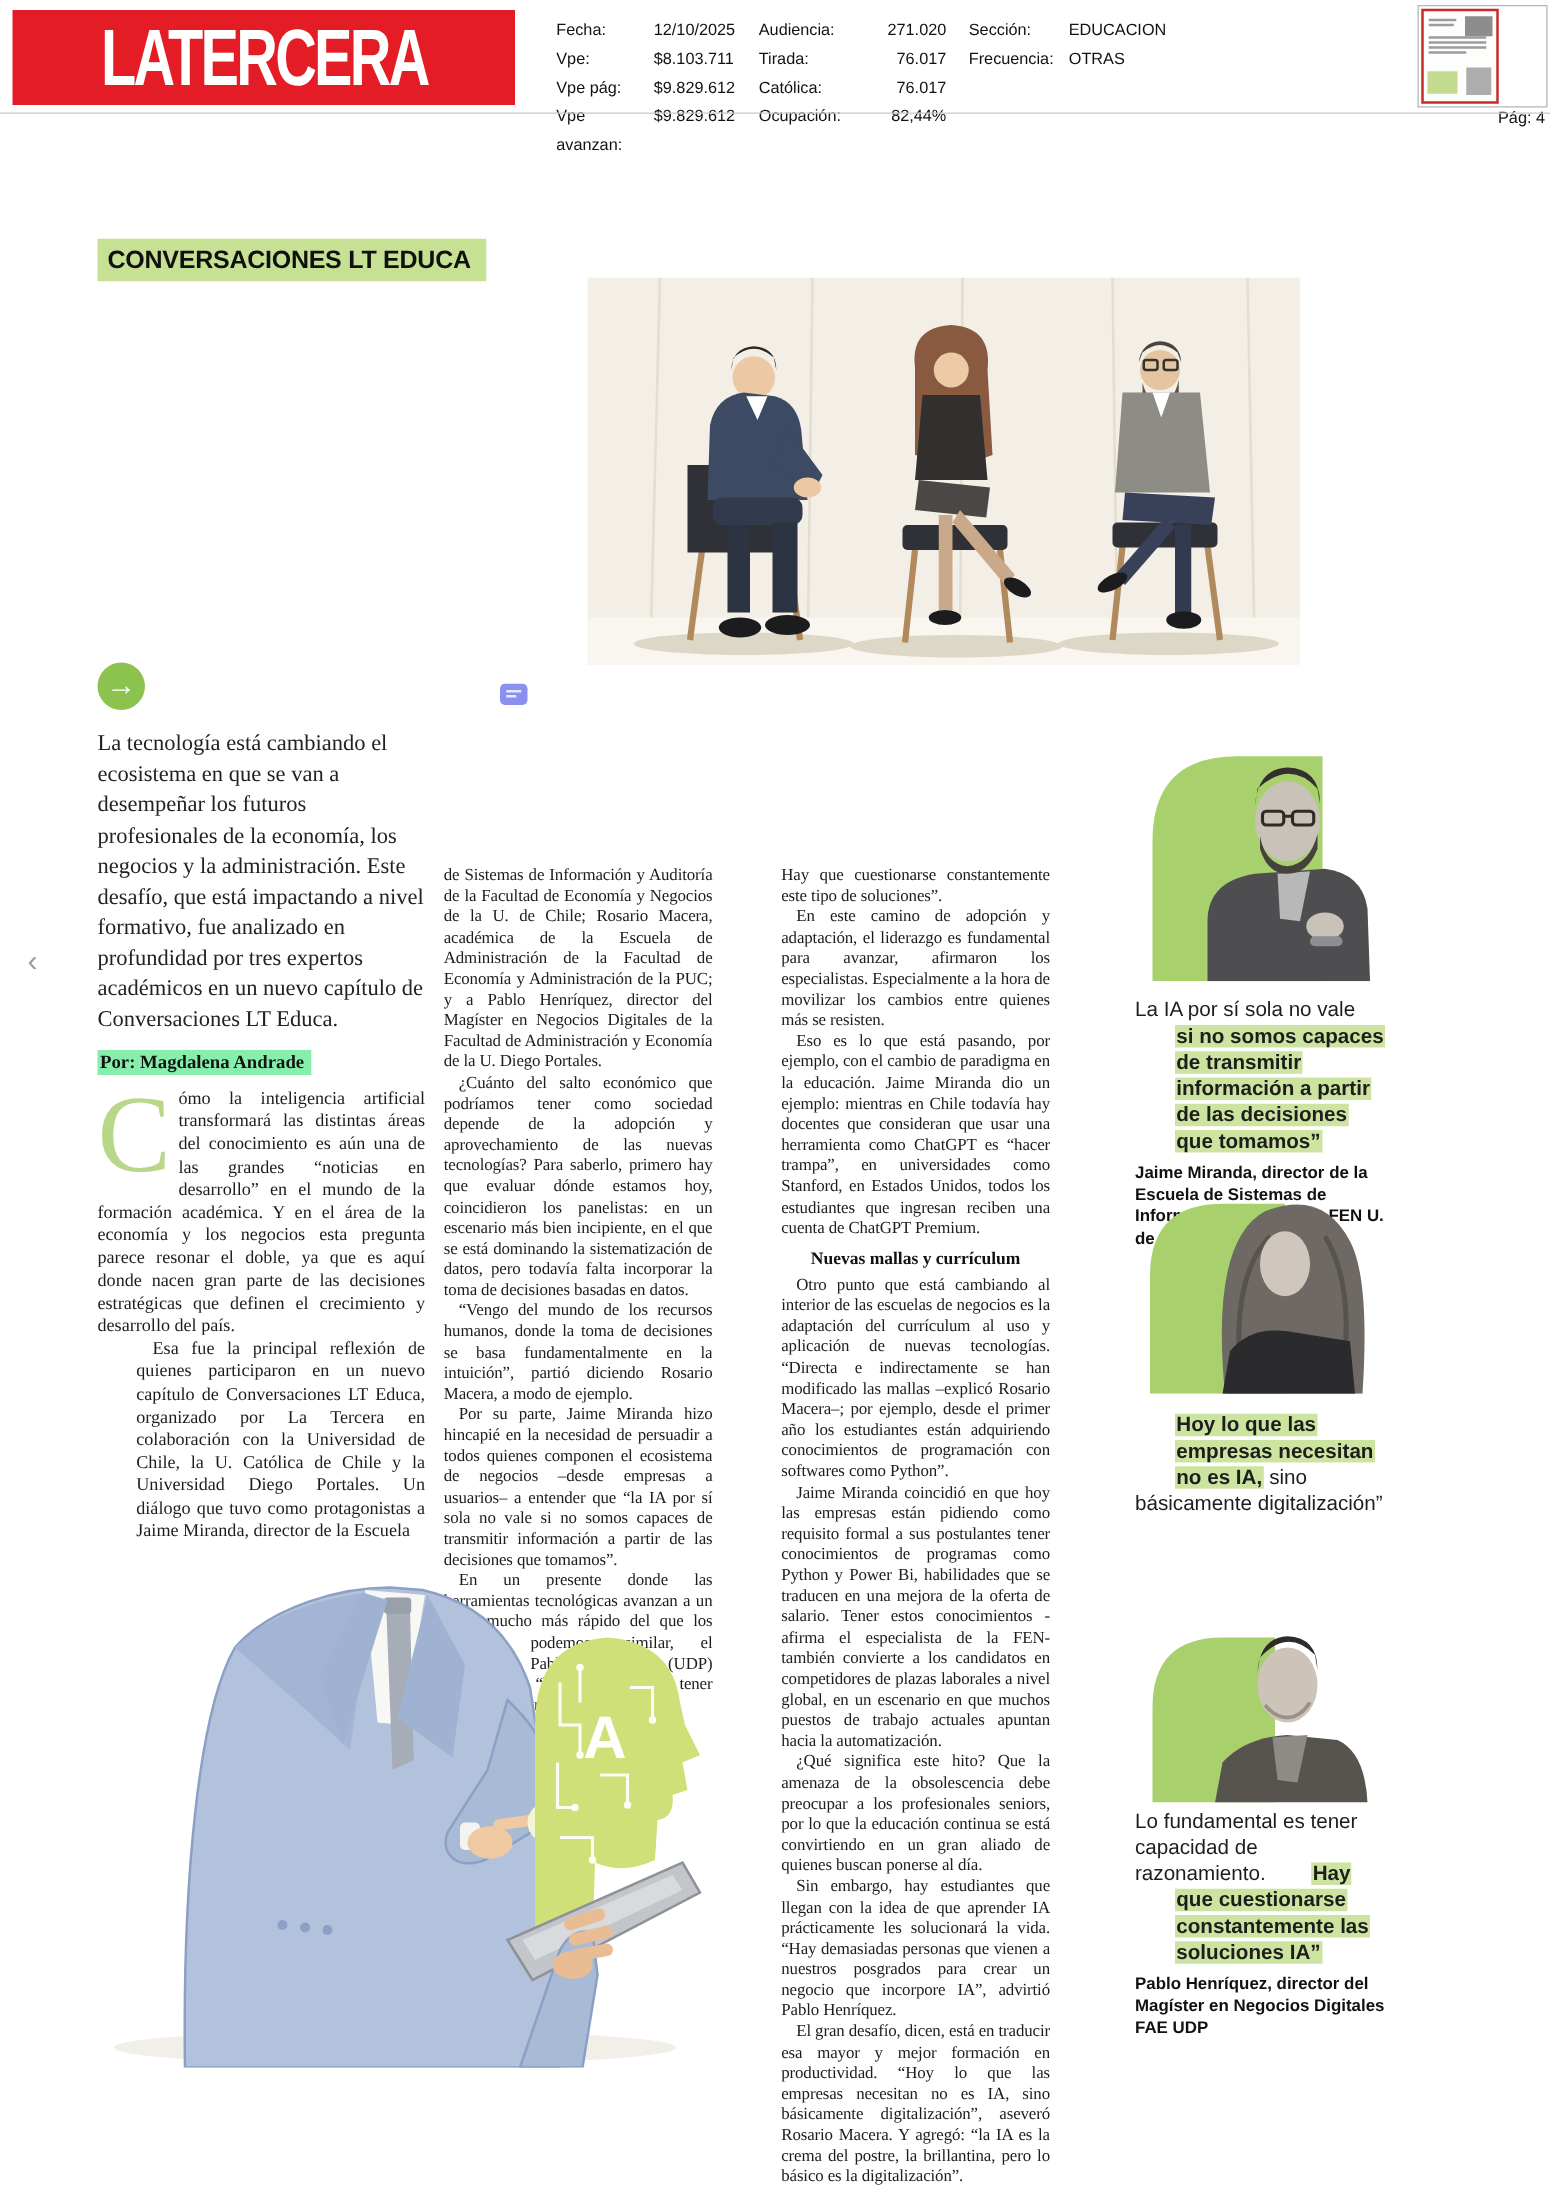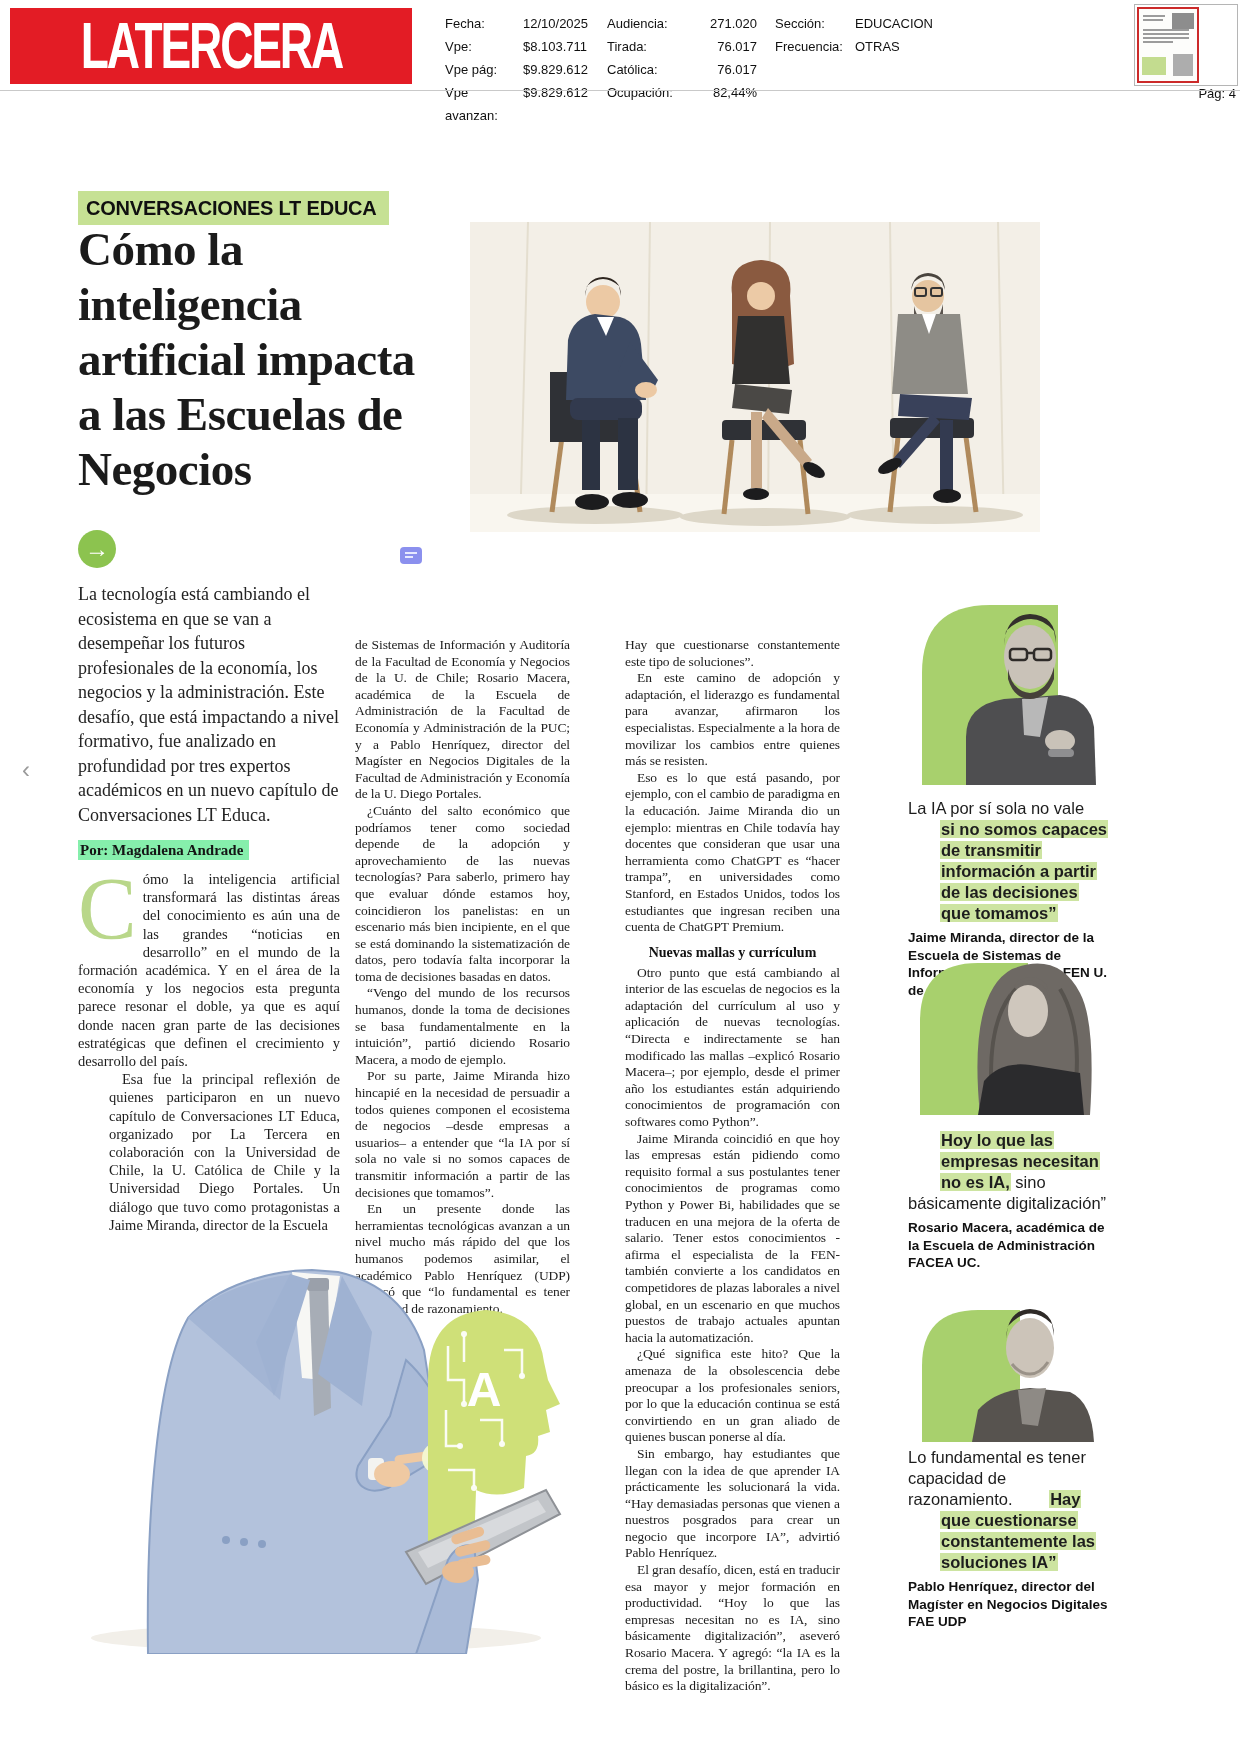--- a/index.html
+++ b/index.html
@@ -38,21 +38,21 @@
   .leftcol{position:absolute;left:78px;top:582px;width:262px;}
   .lead{font-family:"Liberation Serif",serif;font-size:18px;line-height:24.5px;color:#222;}
   .byline{display:inline-block;margin:13px 0 10px;background:#86efac;padding:2px 6px 1px 2px;
           font-family:"Liberation Serif",serif;font-weight:bold;font-size:15px;color:#141414;}
   .col1-body p{margin:0;font-family:"Liberation Serif",serif;font-size:14.5px;line-height:18.2px;
                text-align:justify;color:#1c1c1c;}
   .col1-body p.ind{text-indent:13px;margin-left:31px;}
   .dropcap{float:left;font-family:"Liberation Serif",serif;font-size:88px;line-height:.78;
            color:#b9d78a;margin:5px 6px 0 0;font-weight:normal;}
 
-  .bodycol{position:absolute;top:637px;width:215px;}
+  .bodycol{position:absolute;top:692px;width:215px;}
   .bodycol p{margin:0;font-family:"Liberation Serif",serif;font-size:13.5px;line-height:16.6px;
              letter-spacing:-.1px;text-align:justify;color:#1c1c1c;}
   .bodycol p.ind{text-indent:12px;}
   .col2{left:355px;} .col3{left:625px;}
   .subhead{font-family:"Liberation Serif",serif;font-weight:bold;font-size:14px;margin:9px 0 4px;color:#111;text-align:center;}
 
   .illustration{position:absolute;left:76px;top:1250px;width:486px;height:404px;}
 
   
   .rail{position:absolute;left:908px;top:585px;width:200px;height:1060px;}
@@ -132,25 +132,20 @@
       <div class="mini-line" style="left:4px;top:32px;width:30px;"></div>
       <div style="position:absolute;left:3px;bottom:6px;width:24px;height:18px;background:#c3dc8f;"></div>
       <div style="position:absolute;right:4px;bottom:5px;width:20px;height:22px;background:#adadad;"></div>
     </div>
   </div>
   <div class="pag-label">Pág: 4</div>
   <div class="header-rule"></div>
   <div class="prev-chevron">‹</div>
 
   <div class="kicker">CONVERSACIONES LT EDUCA</div>
-  <h1 class="headline" style="margin:0;">Cómo la
-inteligencia
-artificial impacta
-a las Escuelas de
-Negocios</h1>
   <div class="embed-icon"></div>
   <div class="arrow-circle">→</div>
 
   <svg class="main-photo" viewBox="0 0 570 310">
     <rect width="570" height="310" fill="#f3efe7"></rect>
     <g stroke="#e4decf" stroke-width="2">
       <line x1="58" y1="0" x2="50" y2="310"></line>
         <line x1="180" y1="0" x2="176" y2="310"></line>
       <line x1="300" y1="0" x2="298" y2="310"></line>
         <line x1="420" y1="0" x2="424" y2="310"></line>
@@ -320,21 +315,20 @@
       <path d="M72,166 Q60,44 104,20 Q150,2 172,44 Q188,74 182,166 Z" fill="#6e6964"></path>
       <path d="M84,150 Q78,70 108,40" stroke="#57534e" stroke-width="4" fill="none"></path>
       <path d="M166,150 Q176,80 152,40" stroke="#57534e" stroke-width="4" fill="none"></path>
       <ellipse cx="120" cy="62" rx="20" ry="26" fill="#cfc7bd"></ellipse>
       <path d="M100,52 Q104,28 124,28 Q142,30 142,52 L138,40 Q120,22 102,42 Z" fill="#6e6964"></path>
       <path d="M70,166 L76,132 Q92,112 122,116 L172,124 L176,166 Z" fill="#2b2b2d"></path>
     </svg>
 
     <div class="rail-item" style="top:545px;">
       <div class="quote"><span></span><span class="hl">Hoy lo que las empresas necesitan no es IA,</span><span> sino básicamente digitalización”</span></div>
-      <div class="attr">Rosario Macera, académica de la Escuela de Administración FACEA UC.</div>
     </div>
 
     <svg class="rail-item" style="top:705px;height:152px;" viewBox="0 0 200 152">
       <path d="M14,152 L14,76 Q14,20 70,20 L112,20 L112,152 Z" fill="#a8d06d"></path>
       <path d="M64,152 L70,120 Q88,100 122,98 L162,102 Q184,112 186,152 Z" fill="#57534f"></path>
       <polygon points="110,100 138,98 130,136 114,134" fill="#8e8a85"></polygon>
       <ellipse cx="122" cy="58" rx="24" ry="30" fill="#ccc4b9"></ellipse>
       <path d="M98,48 Q100,20 122,19 Q146,20 146,46 L144,34 Q122,12 100,36 Z" fill="#2f2b28"></path>
       <path d="M104,74 Q112,84 122,84 Q132,84 140,72" stroke="#9a9288" stroke-width="3" fill="none"></path>
     </svg>

